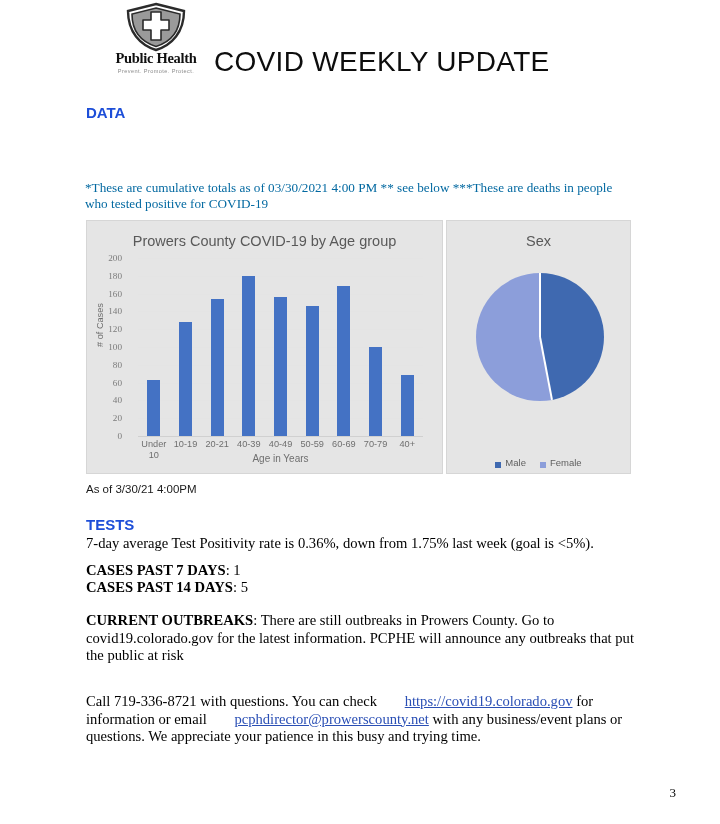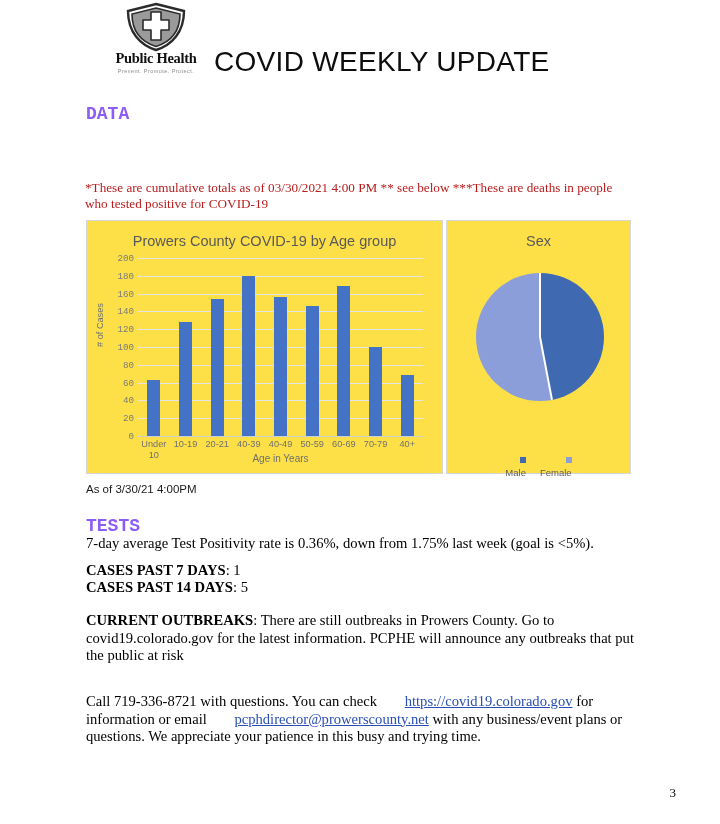--- a/index.html
+++ b/index.html
@@ -66,38 +66,38 @@
     font-size: 28px;
     font-weight: 400;
     letter-spacing: 0.3px;
     color: #0d0d0d;
     white-space: nowrap;
   }
 
   
   .sec-head {
     position: absolute;
-    font-family: Liberation Mono, monospace;
+    font-family: Liberation Sans, sans-serif;
     font-weight: bold;
-    font-size: 18px;
-    color: #8b5cf6;
+    font-size: 15px;
+    color: #1d4ed8;
   }
   .body-text {
     position: absolute;
     font-family: "Liberation Serif", serif;
     font-size: 14.6px;
     line-height: 17.5px;
     color: #000;
   }
   .small-note {
     position: absolute;
     font-family: "Liberation Serif", serif;
     font-size: 13.2px;
     line-height: 15.5px;
-    color: #b91c1c;
+    color: #0369a1;
   }
   b.inline-bold { font-weight: bold; }
   a.doclink {
     color: #2a4fb5;
     text-decoration: underline;
     padding-left: 24px;
   }
 
   
   .data-table {
@@ -127,21 +127,21 @@
   }
   .dt-val {
     font-family: "Liberation Serif", serif;
     font-size: 14.5px;
     line-height: 19px;
   }
 
   
   .chart-box {
     position: absolute;
-    background: #fde047;
+    background: #e5e5e5;
     border: 1px solid #d6d6d6;
     box-sizing: border-box;
   }
   #bar-chart-box { left: 86px; top: 220px; width: 357px; height: 254px; }
   #pie-chart-box { left: 446px; top: 220px; width: 185px; height: 254px; }
 
   .chart-title {
     position: absolute;
     left: 0; right: 0;
     text-align: center;
@@ -163,23 +163,23 @@
     position: absolute;
     left: 0;
     width: 100%;
     height: 1px;
     background: #e4e4e4;
   }
   .gridline.axis0 { background: #d0d0d0; }
   .ytick {
     position: absolute;
     right: 100%;
-    margin-right: 4px;
+    margin-right: 16px;
     transform: translateY(-50%);
-    font-family: Liberation Mono, monospace;
+    font-family: Liberation Serif, serif;
     font-size: 9.2px;
     color: #7b7b7b;
     white-space: nowrap;
   }
   .bars {
     position: absolute;
     left: 0; right: 0; bottom: 0; top: 0;
     display: flex;
     align-items: flex-end;
   }
@@ -255,21 +255,20 @@
     justify-content: center;
     gap: 14px;
   }
   .legend-item {
     display: flex;
     align-items: flex-end;
     gap: 4px;
     font-family: "Liberation Sans", sans-serif;
     font-size: 9.5px;
     color: #5f5f5f;
-    flex-direction: column;
   }
   .legend-swatch {
     width: 6px; height: 6px;
     display: inline-block;
   }
 
   .asof {
     position: absolute;
     left: 86px; top: 483px;
     font-family: "Liberation Sans", sans-serif;

